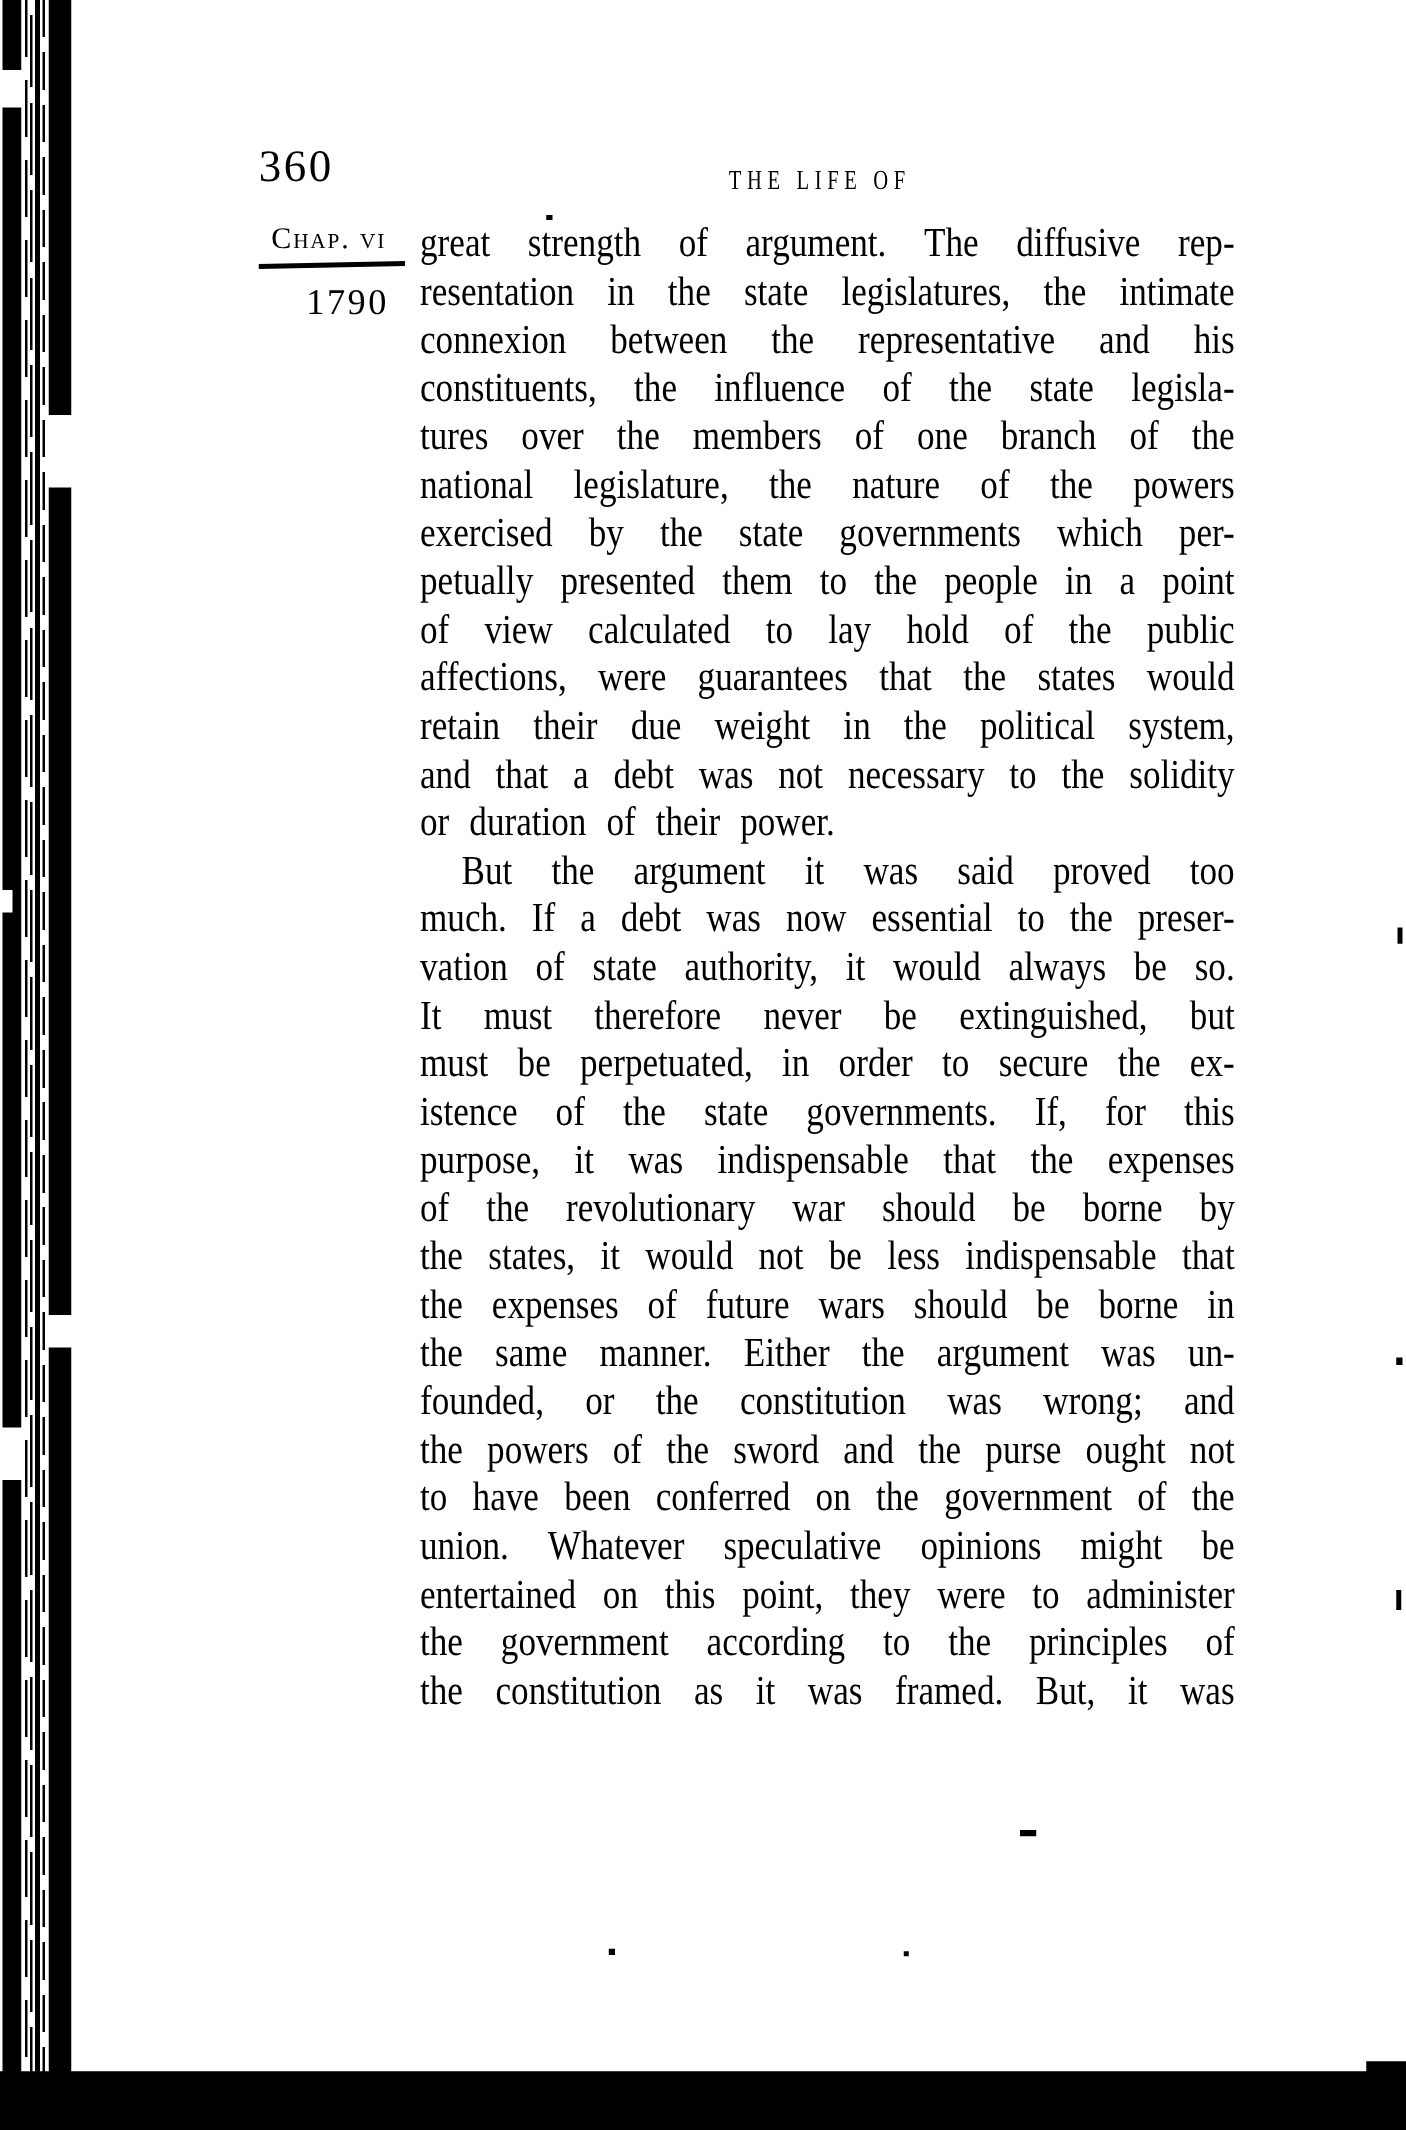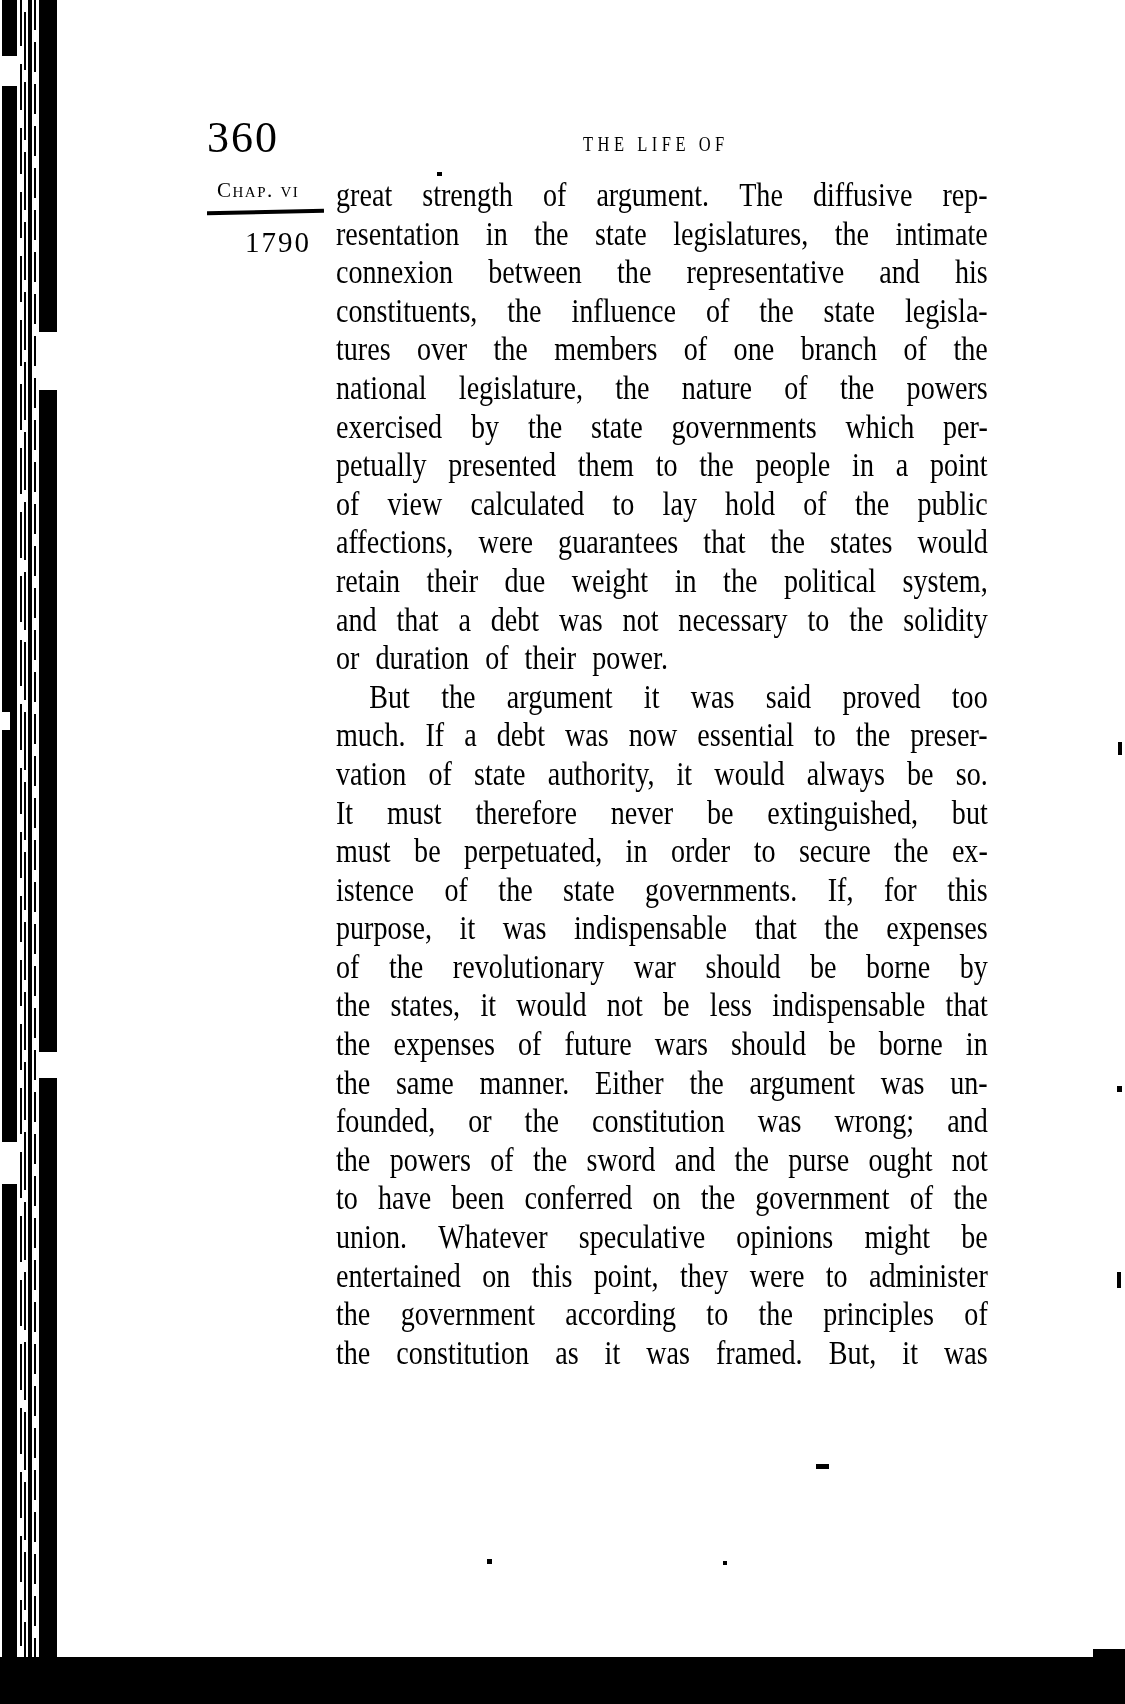--- a/index.html
+++ b/index.html
@@ -14,27 +14,27 @@
     position:absolute; left:336px; top:176px; width:765px;
     transform:scaleX(0.852); transform-origin:left top;
     font-size:33px; line-height:38.6px;
   }
   .line { height:38.6px; white-space:nowrap; }
   .line.j { display:flex; justify-content:space-between; }
   .line.nj { word-spacing:0.32em; }
   .line.ind { padding-left:39px; }
 
   
-  .page-number { position:absolute; left:207px; top:112px; font-size:44px; letter-spacing:2px;font-family:Liberation Serif, serif; }
+  .page-number { position:absolute; left:207px; top:112px; font-size:36px; letter-spacing:2px;font-family:Liberation Serif, serif; }
   .running-header {
     position:absolute; left:583px; top:131px; font-size:22px; letter-spacing:6px;
     transform:scaleX(0.75); transform-origin:left top; white-space:nowrap;
   }
   .chapter-label {
-    position:absolute; left:217px; top:178px; font-size:21px;
+    position:absolute; left:217px; top:178px; font-size:24px;
     font-variant:small-caps; letter-spacing:1.5px; white-space:nowrap;
   }
   .margin-rule {
     position:absolute; left:207px; top:210px; width:117px; height:4px;
     background:#000; transform:rotate(-1.2deg);
   }
   .year-label { position:absolute; left:245px; top:226px; font-size:29px; letter-spacing:2px; }
 
   
   .gutter { position:absolute; left:0; top:0; width:60px; height:1704px; }

